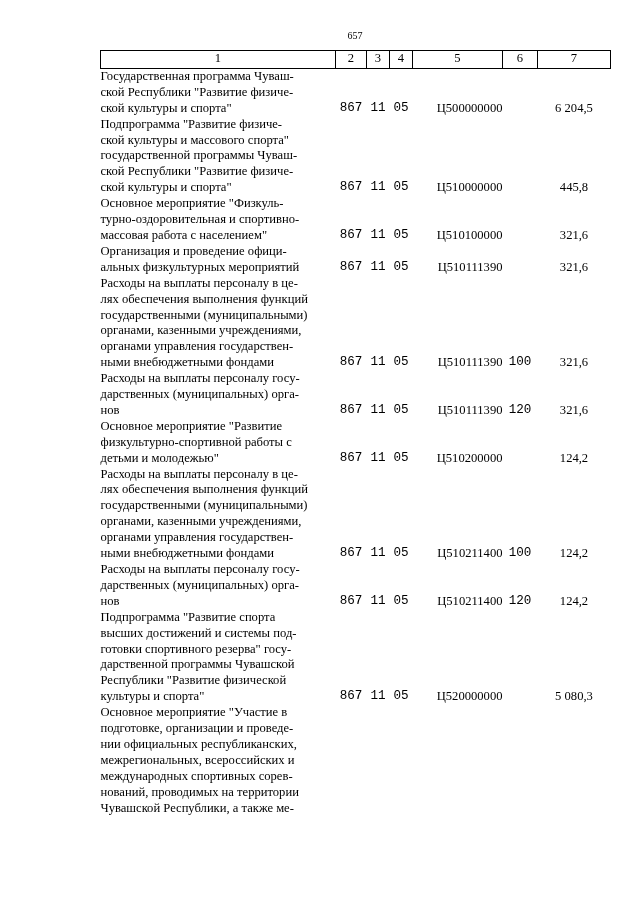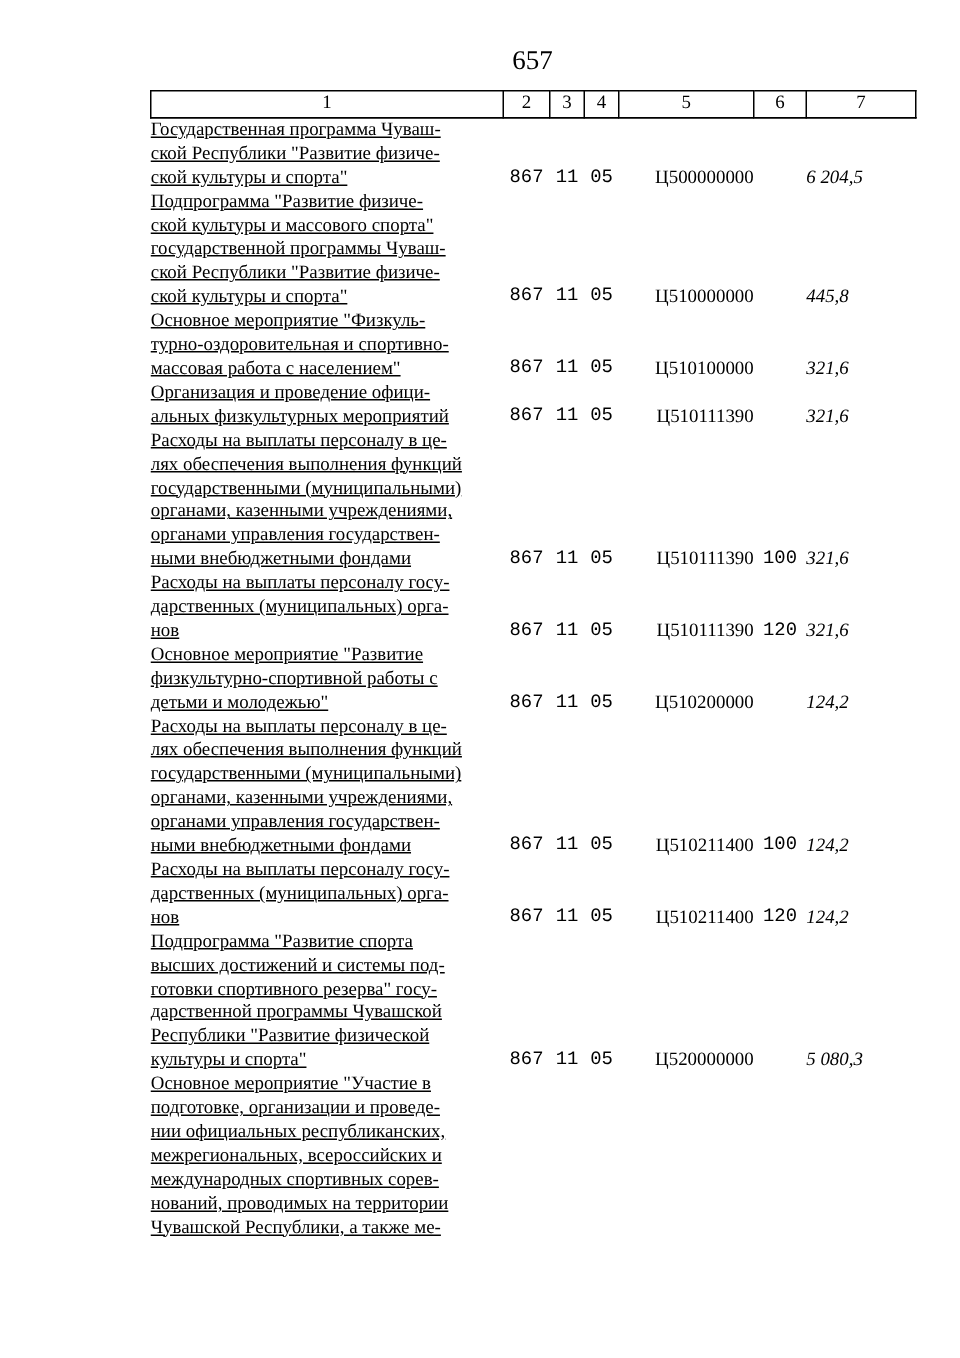--- a/index.html
+++ b/index.html
@@ -14,21 +14,21 @@
       width: 640px;
       height: 905px;
       box-sizing: border-box;
       padding: 30px 30px 0 100px;
       background: #ffffff;
       overflow: hidden;
     }
     .page-number {
       width: 510px;
       text-align: center;
-      font-size: 18px;
+      font-size: 10px;
       margin-bottom: 9px;
     }
     table.budget {
       border-collapse: collapse;
       table-layout: fixed;
       width: 510px;
       font-size: 12.6px;
       line-height: 15.9px;
     }
     table.budget thead th {
@@ -42,37 +42,35 @@
     table.budget td {
       padding: 0;
       margin: 0;
     }
     td.c1 {
       vertical-align: top;
       text-align: left;
       white-space: pre-line;
       padding-right: 6px;
       padding-top: 1px;
-      text-decoration: underline;
     }
     td.c2, td.c3, td.c4, td.c6 {
       vertical-align: bottom;
       text-align: center;
       font-family: Liberation Mono, monospace;
     }
     td.c5 {
       vertical-align: bottom;
       text-align: right;
       padding-left: 9px;
     }
     td.c7 {
       vertical-align: bottom;
-      text-align: left;
+      text-align: center;
       padding-right: 2px;
-      font-style: italic;
     }
   </style>
 </head>
 <body>
 
 <div class="page">
   <div class="page-number">657</div>
 
   <table class="budget">
     <colgroup>

